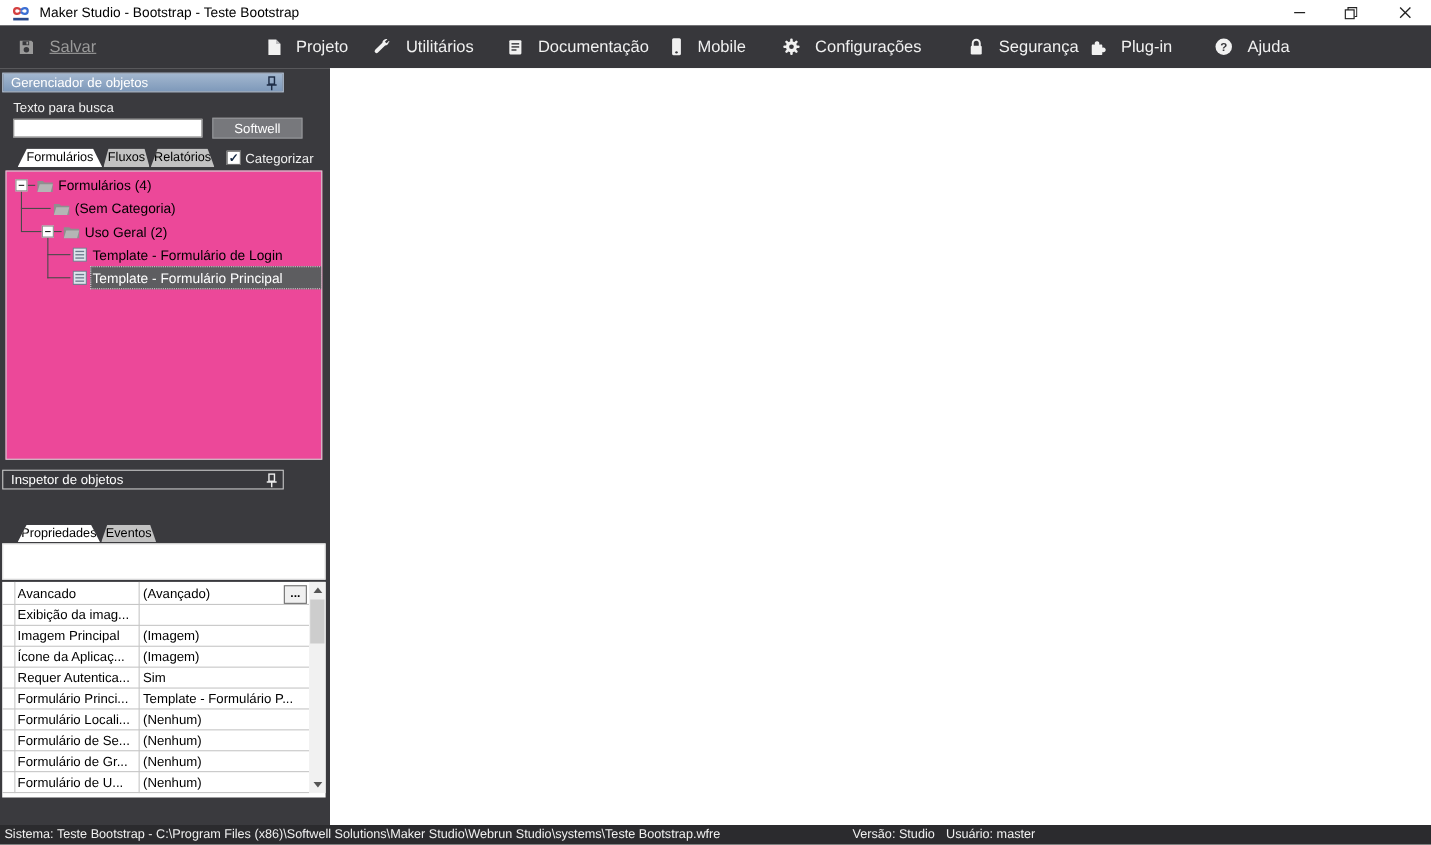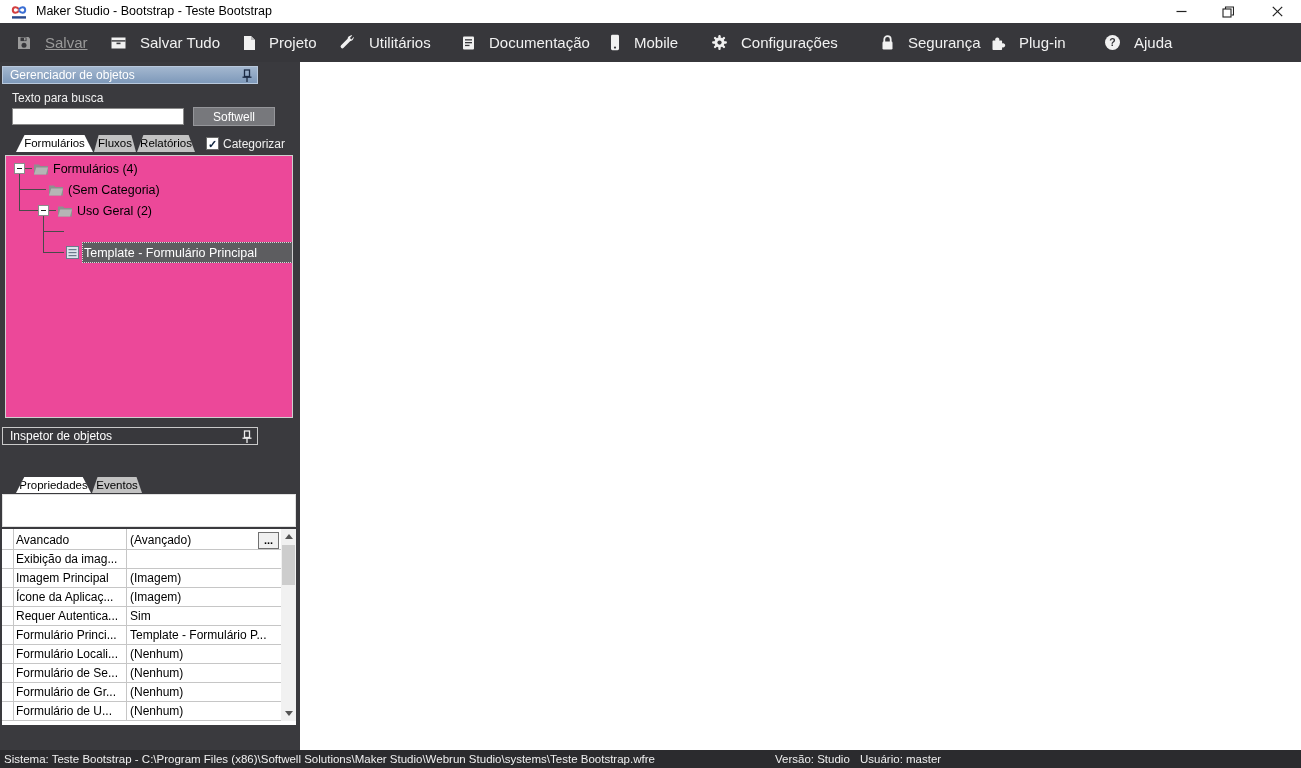--- a/index.html
+++ b/index.html
@@ -128,28 +128,20 @@
     <div class="tb-item disabled" style="left:16px;">
       <svg width="16" height="16" viewBox="0 0 16 16">
         <path d="M2 2h10.5L14 3.5V14H2z" fill="#9a9a9a"></path>
         <rect x="4.5" y="2.5" width="6" height="3.6" fill="#37373b"></rect>
         <rect x="8" y="3" width="1.6" height="2.4" fill="#9a9a9a"></rect>
         <circle cx="8" cy="10.3" r="2.5" fill="#37373b"></circle>
       </svg>
       <span>Salvar</span>
     </div>
 
-    <div class="tb-item" style="left:110px;">
-      <svg width="17" height="16" viewBox="0 0 17 16">
-        <rect x="1.5" y="2.5" width="14" height="11" fill="#f1f1f1"></rect>
-        <rect x="1.5" y="5.2" width="14" height="1.4" fill="#37373b"></rect>
-        <rect x="6.5" y="7.6" width="4" height="1.6" fill="#37373b"></rect>
-      </svg>
-      <span>Salvar Tudo</span>
-    </div>
 
     <div class="tb-item" style="left:242px;">
       <svg width="14" height="16" viewBox="0 0 14 16">
         <path d="M2 1h7l4 4v10H2z" fill="#f1f1f1"></path>
         <path d="M9 1v4h4z" fill="#b9b9bb"></path>
       </svg>
       <span>Projeto</span>
     </div>
 
     <div class="tb-item" style="left:339px;">
@@ -278,20 +270,29 @@
       </div>
 
       <div class="tree-row" style="left:51px; top:44px;">
         <svg width="16" height="12" viewBox="0 0 16 12">
           <path d="M1 1.5h5l1.5 1.5H15v8.5H1z" fill="#8f8f8f"></path>
           <path d="M3.2 4.5H15L13 11.5H1z" fill="#b5b5b5"></path>
         </svg>
         <span style="margin-left:4px;">Uso Geral (2)</span>
       </div>
 
+      <div class="tree-row" style="left:60px; top:65px;">
+        <svg width="13" height="13" viewBox="0 0 13 13">
+          <rect x="0.5" y="0.5" width="12" height="12" fill="#dde4ec" stroke="#6b7b8c"></rect>
+          <rect x="2.5" y="3" width="8" height="1.2" fill="#6b7b8c"></rect>
+          <rect x="2.5" y="6" width="8" height="1.2" fill="#6b7b8c"></rect>
+          <rect x="2.5" y="9" width="8" height="1.2" fill="#6b7b8c"></rect>
+        </svg>
+        <span style="margin-left:5px;">Template - Formulário de Login</span>
+      </div>
 
       <div class="tree-row" style="left:60px; top:86px;">
         <svg width="13" height="13" viewBox="0 0 13 13">
           <rect x="0.5" y="0.5" width="12" height="12" fill="#dde4ec" stroke="#6b7b8c"></rect>
           <rect x="2.5" y="3" width="8" height="1.2" fill="#6b7b8c"></rect>
           <rect x="2.5" y="6" width="8" height="1.2" fill="#6b7b8c"></rect>
           <rect x="2.5" y="9" width="8" height="1.2" fill="#6b7b8c"></rect>
         </svg>
         <span class="tree-label-sel" style="margin-left:5px;">Template - Formulário Principal</span>
       </div>

